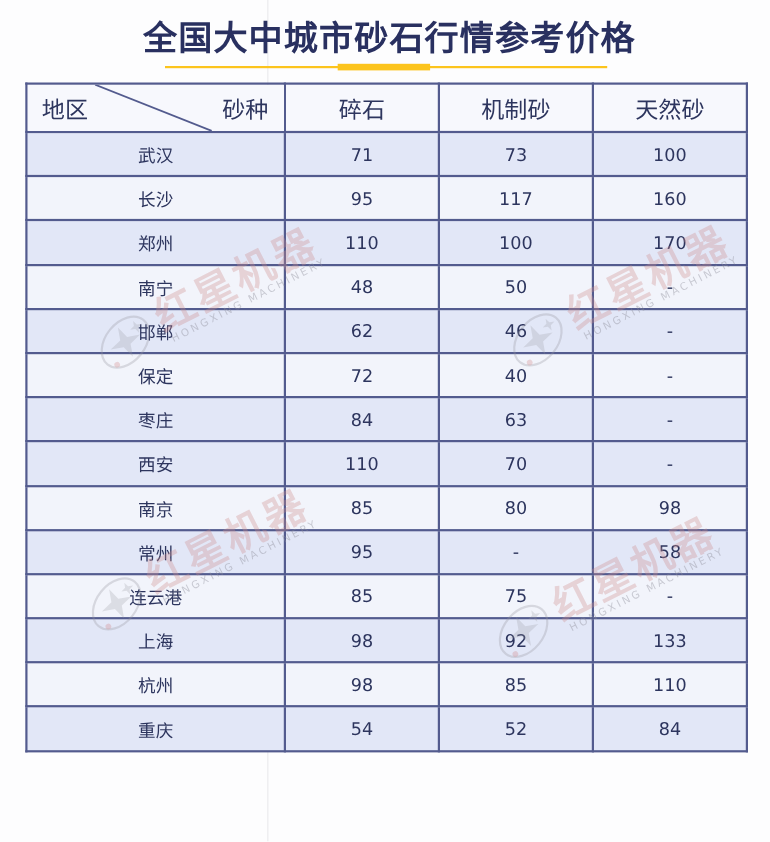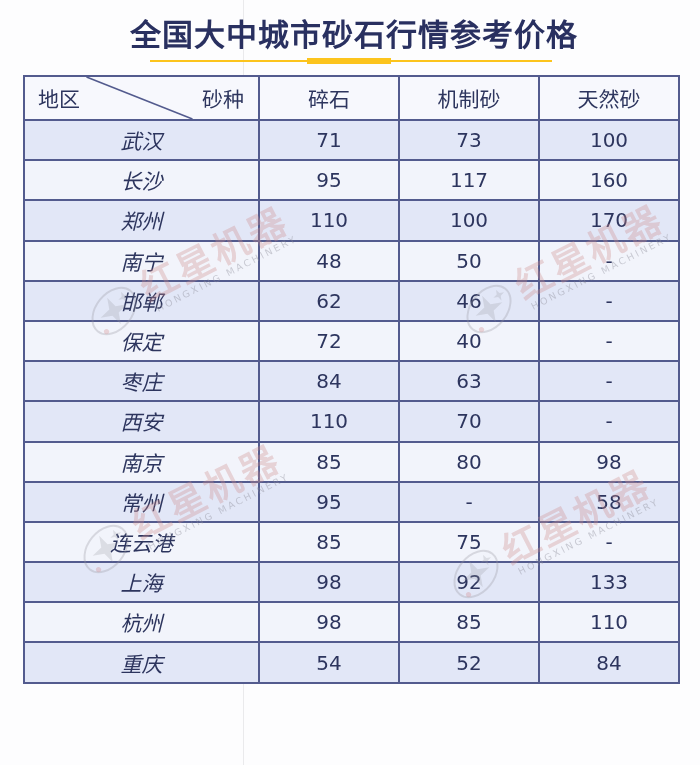--- a/index.html
+++ b/index.html
@@ -34,23 +34,23 @@
   }
   table.price th,table.price td{
     border:2px solid #535b8e;
     color:#2d355e;text-align:center;vertical-align:middle;
     padding:0;font-weight:400;
   }
   table.price thead th{
     height:42px;background:#f7f8fd;font-size:21px;margin-top:35px;
   }
   table.price tbody td{
-    height:38.2px;font-size:20px;
-  }
-  table.price tbody td.city{font-size:21px;font-style:italic;}
+    height:38.2px;font-size:16px;
+  }
+  table.price tbody td.city{font-size:16px;}
   tr.odd td{background:#e2e7f7;}
   tr.even td{background:#f2f4fb;}
   
   th.corner{position:relative;}
   th.corner svg.diag{position:absolute;left:0;top:0;width:100%;height:100%;display:block;}
   .corner-left{
     position:absolute;left:13px;top:50%;transform:translateY(-50%);
     font-size:21px;color:#2d355e;
   }
   .corner-right{

